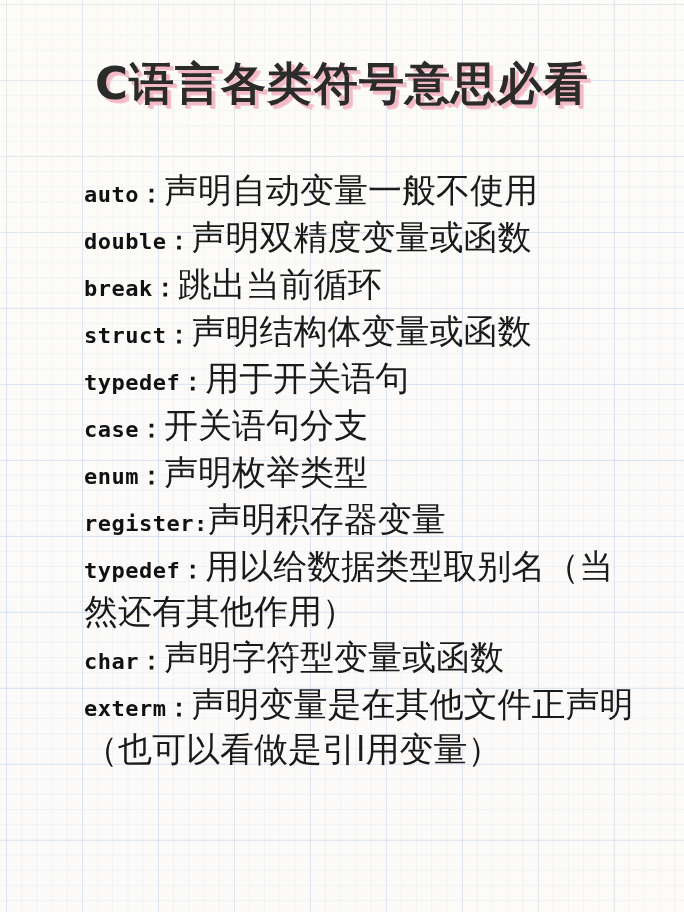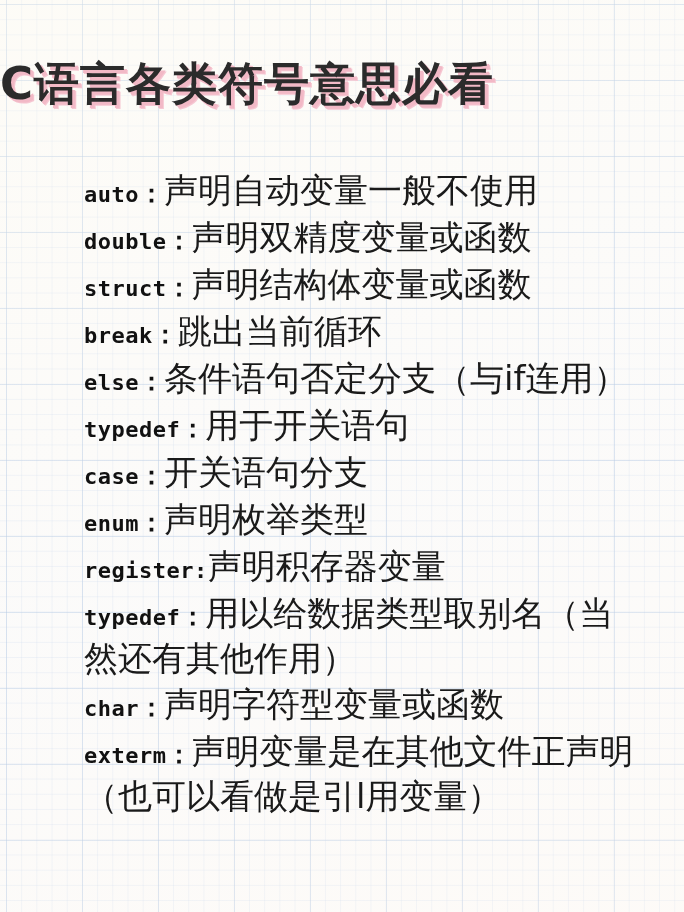--- a/index.html
+++ b/index.html
@@ -44,20 +44,21 @@
     position: relative;
     width: 100%;
     height: 100%;
   }
 
   #title {
     position: absolute;
     top: 54px;
     left: 0;
     right: 0;
+    text-align: center;
     font-family: "DejaVu Sans", sans-serif;
     font-weight: bold;
     font-size: 45px;
     letter-spacing: 1px;
     color: #2b2b2b;
     text-shadow:
       3px 3px 0 #f2b9c6,
       4px 4px 0 #f6c7d2;
     white-space: nowrap;
   }
@@ -117,30 +118,27 @@
       <div class="entry">
         <span class="kw">auto</span><span class="sep">：</span><span class="desc">声明自动变量一般不使用</span>
       </div>
 
       <div class="entry">
         <span class="kw">double</span><span class="sep">：</span><span class="desc">声明双精度变量或函数</span>
       </div>
 
 
       <div class="entry">
-        <span class="kw">struct</span><span class="sep">：</span><span class="desc">声明结构体变量或函数</span>
-      </div>
-
-      <div class="entry">
         <span class="kw">break</span><span class="sep">：</span><span class="desc">跳出当前循环</span>
       </div>
 
       <div class="entry">
-        <span class="kw">else</span><span class="sep">：</span><span class="desc">条件语句否定分支（与if连用）</span>
+        <span class="kw">struct</span><span class="sep">：</span><span class="desc">声明结构体变量或函数</span>
       </div>
+
 
 
       <div class="entry">
         <span class="kw">typedef</span><span class="sep">：</span><span class="desc">用于开关语句</span>
       </div>
 
       <div class="entry">
         <span class="kw">case</span><span class="sep">：</span><span class="desc">开关语句分支</span>
       </div>
 

